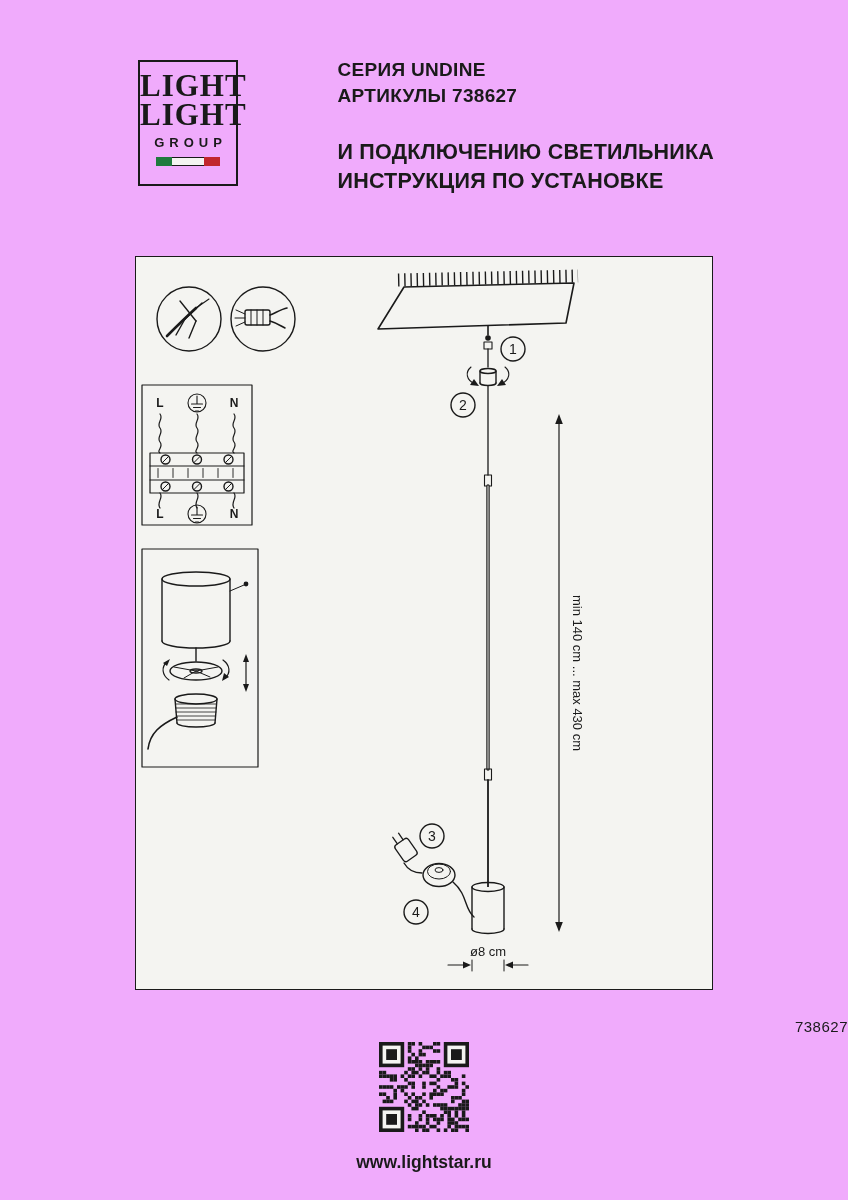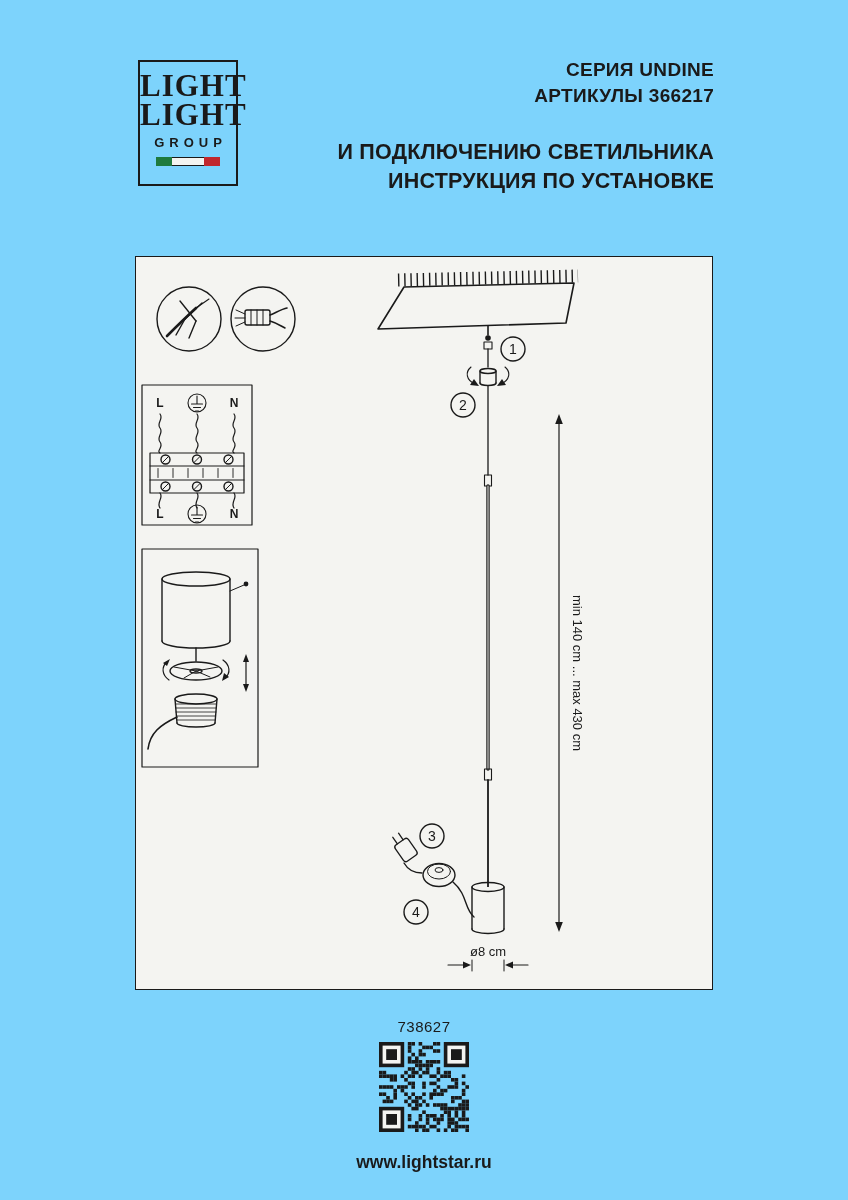--- a/index.html
+++ b/index.html
@@ -4,21 +4,21 @@
 <style>
   html,body{margin:0;padding:0;}
   body{
     width:848px;height:1200px;
     background:#e9e9e6;
     font-family:"Liberation Sans", sans-serif;
     color:#1a1a1a;
   }
   .page{
     position:relative;width:848px;height:1200px;
-    background:#7dd3fc;overflow:hidden;
+    background:#f0abfc;overflow:hidden;
   }
   
   .logo{
     position:absolute;left:138px;top:60px;width:100px;height:126px;
     border:2.5px solid #1a1a1a;text-align:center;box-sizing:border-box;
     padding-top:10px;
   }
   .logo-word{
     font-family:"Liberation Serif", serif;font-weight:bold;
     font-size:31px;line-height:0.93;letter-spacing:1px;
@@ -26,36 +26,36 @@
   .logo-group{
     font-size:13px;letter-spacing:5px;margin-top:5px;padding-left:5px;
     font-weight:bold;
   }
   .flag{display:flex;width:64px;height:9px;margin:7px auto 0;}
   .f-g{width:16px;background:#1f7a3d;}
   .f-w{flex:1;background:#f4f4f1;border-top:1.6px solid #1a1a1a;border-bottom:1.6px solid #1a1a1a;box-sizing:border-box;}
   .f-r{width:16px;background:#c1272d;}
   
   .head-text{
-    position:absolute;right:134px;top:57px;text-align:right;
+    position:absolute;right:134px;top:57px;text-align:left;
   }
   .series{font-size:19px;font-weight:bold;letter-spacing:0.3px;line-height:1.35;}
   .instr{margin-top:30px;font-size:21.5px;font-weight:bold;letter-spacing:0.2px;line-height:1.32;}
   
   .frame{
     position:absolute;left:135px;top:256px;width:576px;height:732px;
     border:1.5px solid #1a1a1a;box-sizing:content-box;background:#f4f4f1;
   }
   svg text{fill:#1a1a1a;stroke:none;font-family:"Liberation Sans", sans-serif;}
   .lbl{font-weight:bold;font-size:12px;}
   .step-num{font-size:14px;}
   .dim{font-size:13px;}
   
   .footer-article{
-    position:absolute;left:0;top:1018px;width:848px;text-align:center;
+    position:absolute;left:0;top:1018px;width:848px;text-align:right;
     font-size:15px;letter-spacing:0.5px;
   }
   .qr{position:absolute;left:379px;top:1042px;}
   .website{
     position:absolute;left:0;top:1152px;width:848px;text-align:center;
     font-size:17.5px;font-weight:bold;
   }
 </style>
 </head>
 <body>
@@ -68,21 +68,21 @@
     <div class="logo-group">GROUP</div>
     <div class="flag">
       <span class="f-g"></span>
         <span class="f-w"></span>
         <span class="f-r"></span>
     </div>
   </div>
 
   <div class="head-text">
     <div class="series">СЕРИЯ UNDINE</div>
-    <div class="series">АРТИКУЛЫ 366217</div>
+    <div class="series">АРТИКУЛЫ 738627</div>
     <div class="instr">
       <div>И ПОДКЛЮЧЕНИЮ СВЕТИЛЬНИКА</div>
       <div>ИНСТРУКЦИЯ ПО УСТАНОВКЕ</div>
     </div>
   </div>
 
   <div class="frame">
     <svg viewBox="0 0 576 732" width="576" height="732">
       <g stroke="#1a1a1a" fill="none" stroke-width="1.4" stroke-linecap="round" stroke-linejoin="round">
 

